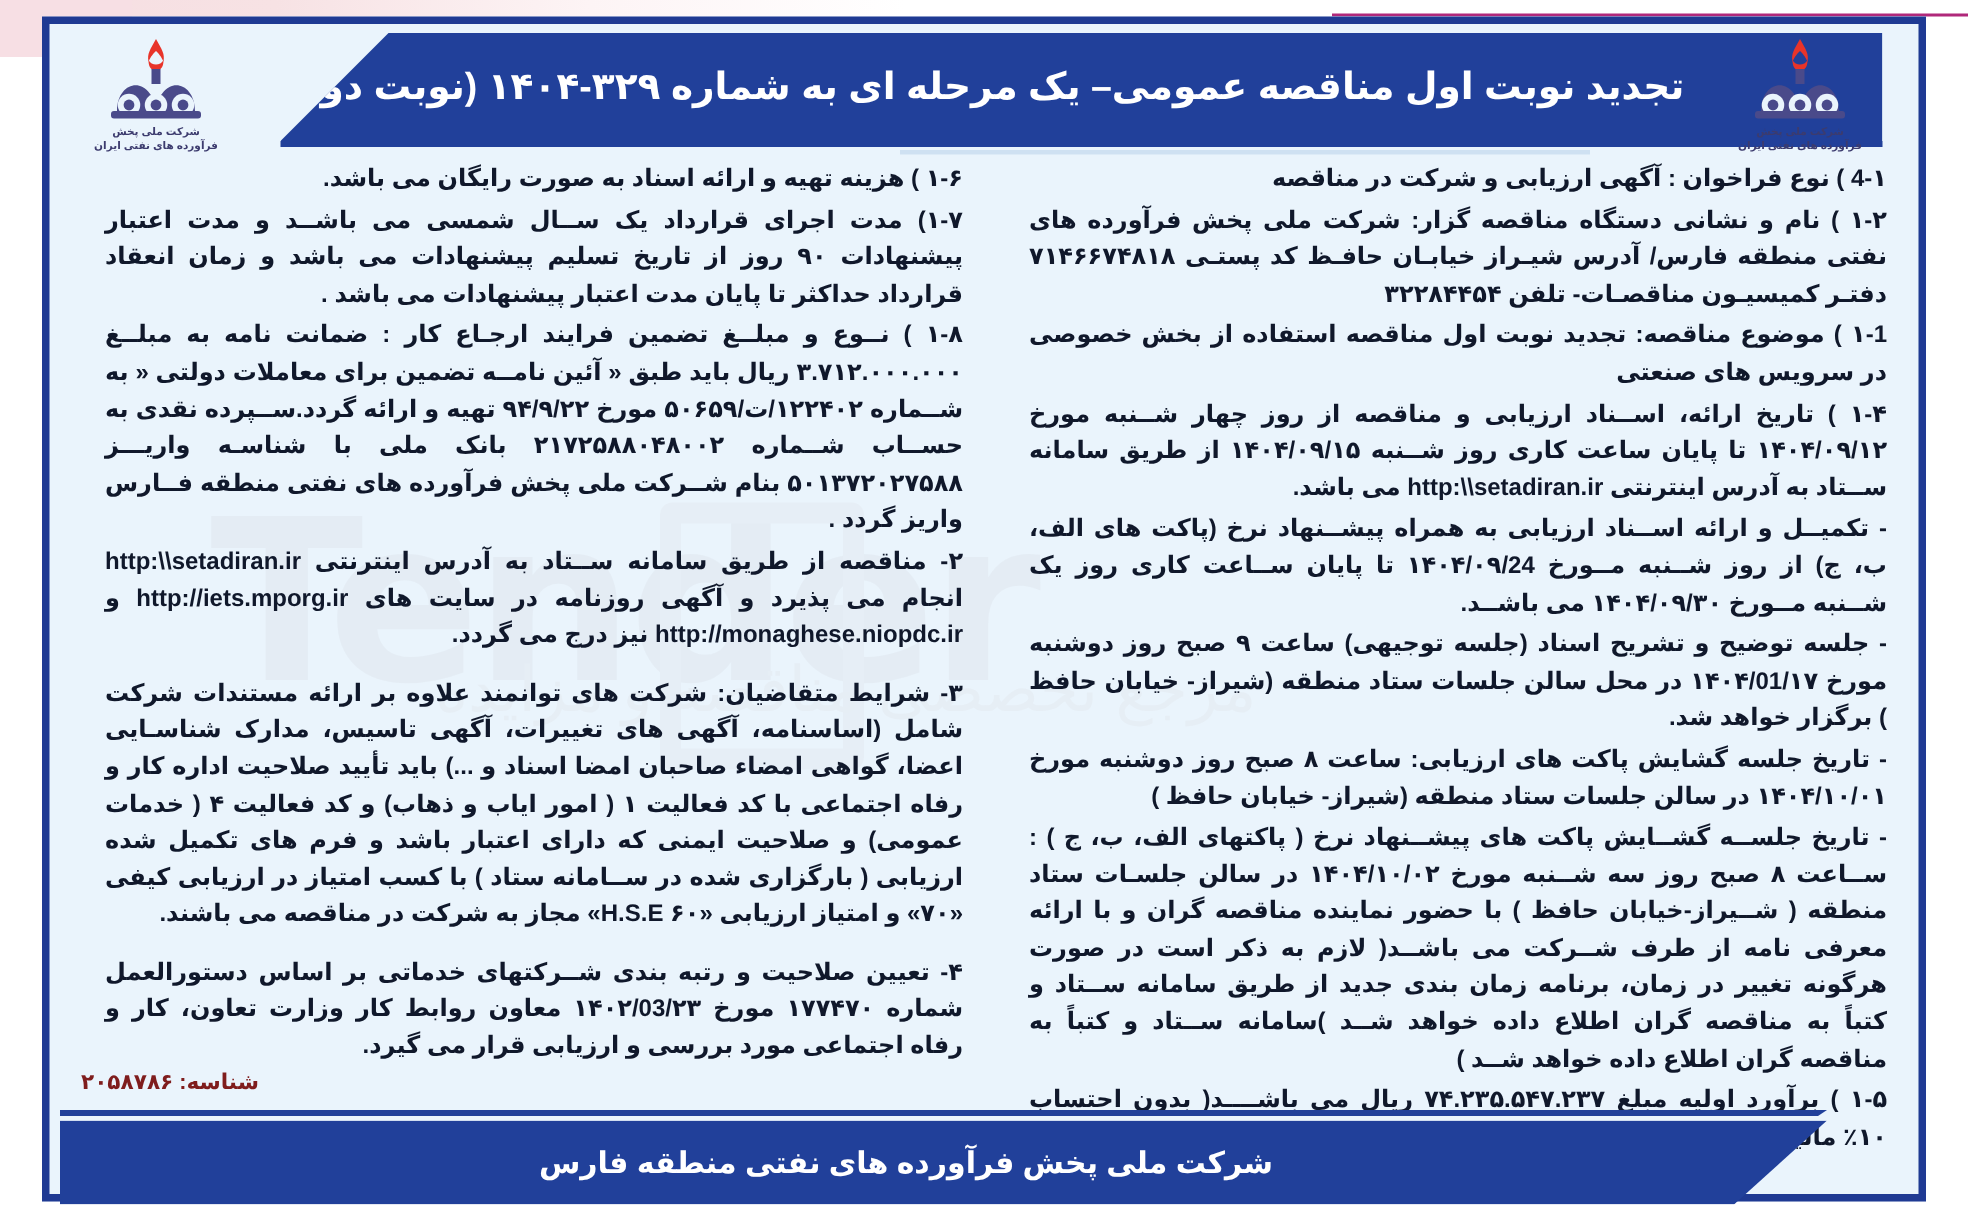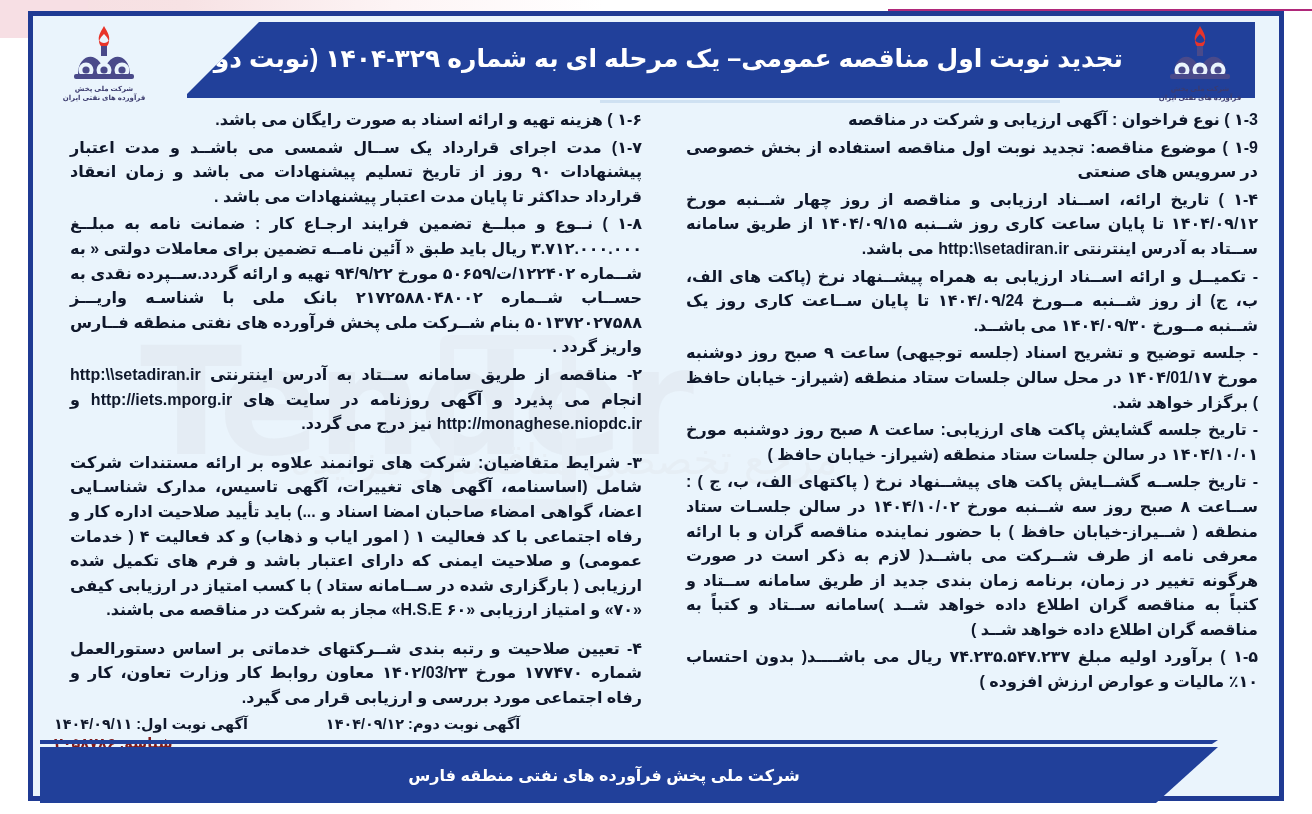--- a/index.html
+++ b/index.html
@@ -141,21 +141,21 @@
   
   .footer{
     position:absolute;top:747px;left:40px;
     width:1178px;height:56px;
     background:#21409a;
     -webkit-clip-path:polygon(0 0, 100% 0, calc(100% - 62px) 100%, 0 100%);
     clip-path:polygon(0 0, 100% 0, calc(100% - 62px) 100%, 0 100%);
     display:flex;align-items:center;justify-content:center;
   }
   .footer-title{
-    color:#ffffff;font-size:16px;font-weight:bold;direction:rtl;
+    color:#ffffff;font-size:20px;font-weight:bold;direction:rtl;
     padding-right:50px;
   }
   .footer-topline{
     position:absolute;top:740px;left:40px;width:1178px;height:4px;background:#21409a;
     -webkit-clip-path:polygon(0 0, 100% 0, calc(100% - 6px) 100%, 0 100%);
     clip-path:polygon(0 0, 100% 0, calc(100% - 6px) 100%, 0 100%);
   }
 </style>
 </head>
 <body>
@@ -220,44 +220,41 @@
     </span>
     <div class="logo-caption">
       <div>شرکت ملی پخش</div>
       <div>فرآورده های نفتی ایران</div>
     </div>
   </div>
 
   <div class="cols">
 
     <div class="col">
-      <p>۱-3 ) نوع فراخوان : آگهی ارزیابی و شرکت در مناقصه</p>
-      <p>۱-9 ) موضوع مناقصه: تجدید نوبت اول مناقصه استفاده از بخش خصوصی در سرویس های صنعتی</p>
+      <p>4-۱ ) نوع فراخوان : آگهی ارزیابی و شرکت در مناقصه</p>
+      <p>۱-۲ ) نام و نشانی دستگاه مناقصه گزار: شرکت ملی پخش فرآورده های نفتی منطقه فارس/ آدرس شیـراز خیابـان حافـظ کد پستـی ۷۱۴۶۶۷۴۸۱۸ دفتـر کمیسیـون مناقصـات- تلفن ۳۲۲۸۴۴۵۴</p>
+      <p>۱-1 ) موضوع مناقصه: تجدید نوبت اول مناقصه استفاده از بخش خصوصی در سرویس های صنعتی</p>
       <p>۱-۴ ) تاریخ ارائه، اســناد ارزیابی و مناقصه از روز چهار شــنبه مورخ ۱۴۰۴/۰۹/۱۲ تا پایان ساعت کاری روز شــنبه ۱۴۰۴/۰۹/۱۵ از طریق سامانه ســتاد به آدرس اینترنتی http:\\setadiran.ir می باشد.</p>
       <p>- تکمیــل و ارائه اســناد ارزیابی به همراه پیشــنهاد نرخ (پاکت های الف، ب، ج) از روز شــنبه مــورخ ۱۴۰۴/۰۹/24 تا پایان ســاعت کاری روز یک شــنبه مــورخ ۱۴۰۴/۰۹/۳۰ می باشــد.</p>
       <p>- جلسه توضیح و تشریح اسناد (جلسه توجیهی) ساعت ۹ صبح روز دوشنبه مورخ ۱۴۰۴/01/۱۷ در محل سالن جلسات ستاد منطقه (شیراز- خیابان حافظ ) برگزار خواهد شد.</p>
       <p>- تاریخ جلسه گشایش پاکت های ارزیابی: ساعت ۸ صبح روز  دوشنبه  مورخ ۱۴۰۴/۱۰/۰۱ در سالن جلسات ستاد منطقه (شیراز- خیابان حافظ )</p>
       <p>- تاریخ جلســه گشــایش پاکت های پیشــنهاد نرخ ( پاکتهای الف، ب، ج ) : ســاعت ۸ صبح روز  سه شــنبه  مورخ ۱۴۰۴/۱۰/۰۲ در سالن جلسـات ستاد منطقه ( شــیراز-خیابان حافظ ) با حضور نماینده مناقصه گران و با ارائه معرفی نامه از طرف شــرکت می باشــد( لازم به ذکر است در صورت هرگونه تغییر در زمان، برنامه زمان بندی جدید از طریق سامانه ســتاد و کتباً به مناقصه گران اطلاع داده خواهد شــد )سامانه ســتاد و کتباً به مناقصه گران اطلاع داده خواهد شــد )</p>
       <p>۱-۵ ) برآورد اولیه مبلغ ۷۴.۲۳۵.۵۴۷.۲۳۷ ریال می باشــــد( بدون احتساب ۱۰٪ مالیات و عوارض ارزش افزوده )</p>
     </div>
 
     <div class="col">
       <p>۱-۶ ) هزینه تهیه و ارائه اسناد به صورت رایگان می باشد.</p>
       <p>۱-۷) مدت اجرای قرارداد یک ســال شمسی می باشــد و مدت اعتبار پیشنهادات ۹۰ روز از تاریخ تسلیم پیشنهادات می باشد و زمان انعقاد قرارداد حداکثر تا پایان مدت اعتبار پیشنهادات می باشد .</p>
       <p>۱-۸ ) نــوع و مبلــغ تضمین فرایند ارجـاع کار : ضمانت نامه به مبلــغ ۳.۷۱۲.۰۰۰.۰۰۰ ریال باید طبق « آئین نامــه تضمین برای معاملات دولتی « به شــماره ۱۲۲۴۰۲/ت/۵۰۶۵۹ مورخ ۹۴/۹/۲۲ تهیه و ارائه گردد.ســپرده نقدی به حســاب شــماره ۲۱۷۲۵۸۸۰۴۸۰۰۲ بانک ملی با شناسـه واریـــز ۵۰۱۳۷۲۰۲۷۵۸۸ بنام شــرکت ملی پخش فرآورده های نفتی منطقه فــارس واریز گردد .</p>
       <p>۲- مناقصه از طریق سامانه ســتاد به آدرس اینترنتی http:\\setadiran.ir  انجام می پذیرد و آگهی روزنامه در سایت های http://iets.mporg.ir  و  http://monaghese.niopdc.ir  نیز درج می گردد.</p>
       <div class="sep"></div>
       <p>۳- شرایط متقاضیان: شرکت های توانمند علاوه بر ارائه مستندات شرکت شامل (اساسنامه، آگهی های تغییرات، آگهی تاسیس، مدارک شناسـایی اعضا، گواهی امضاء صاحبان امضا اسناد و ...) باید تأیید صلاحیت اداره کار و رفاه اجتماعی با کد فعالیت ۱ ( امور ایاب و ذهاب) و کد فعالیت ۴ ( خدمات عمومی)  و صلاحیت ایمنی که دارای اعتبار باشد و فرم های تکمیل شده ارزیابی ( بارگزاری شده در ســامانه ستاد ) با کسب امتیاز در ارزیابی کیفی «۷۰» و امتیاز ارزیابی «۶۰ H.S.E» مجاز به شرکت در مناقصه می باشند.</p>
       <div class="sep"></div>
       <p>۴- تعیین صلاحیت و رتبه بندی شــرکتهای خدماتی بر اساس دستورالعمل شماره ۱۷۷۴۷۰ مورخ ۱۴۰۲/03/۲۳ معاون روابط کار وزارت تعاون، کار و رفاه اجتماعی مورد بررسی و ارزیابی قرار می گیرد.</p>
 
-      <div class="noticeline">
-        <span>آگهی نوبت اول: ۱۴۰۴/۰۹/۱۱</span>
-        <span>آگهی نوبت دوم: ۱۴۰۴/۰۹/۱۲</span>
-      </div>
       <div class="idline">شناسه: ۲۰۵۸۷۸۶</div>
     </div>
 
   </div>
 
   <div class="footer-topline"></div>
   <div class="footer">
     <div class="footer-title">شرکت ملی پخش فرآورده های نفتی منطقه فارس</div>
   </div>
 

